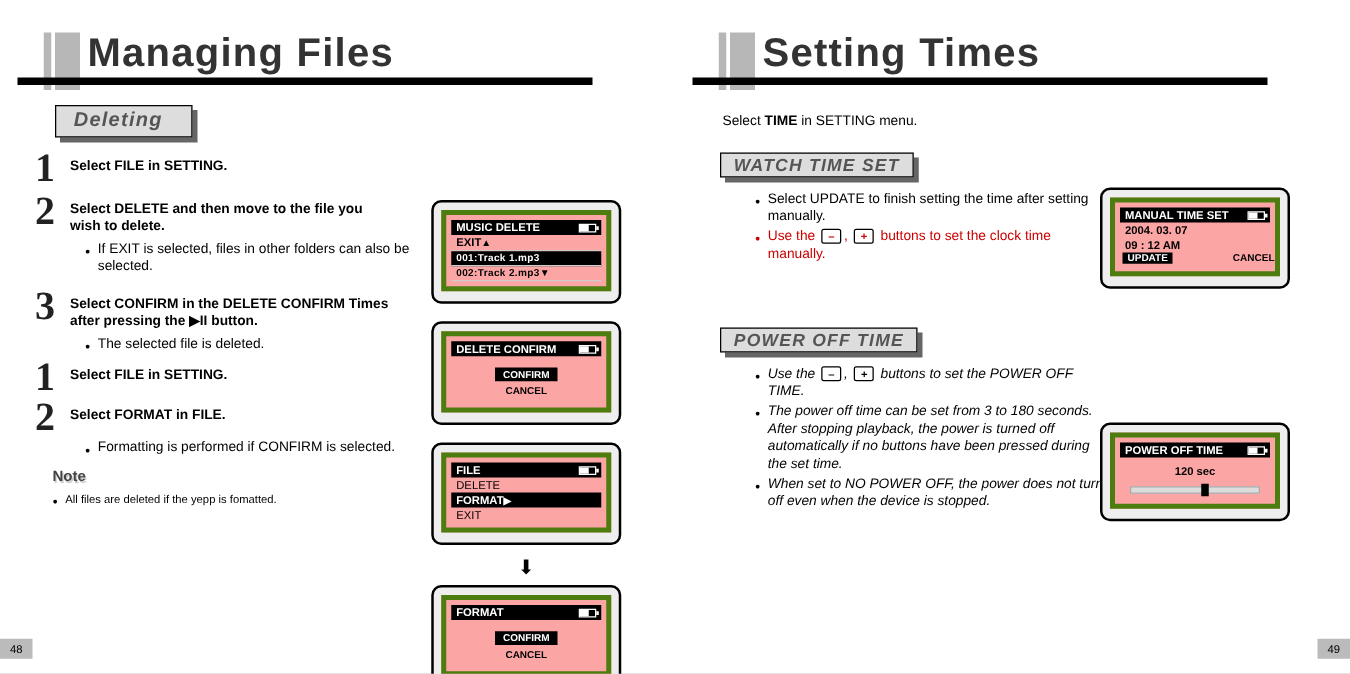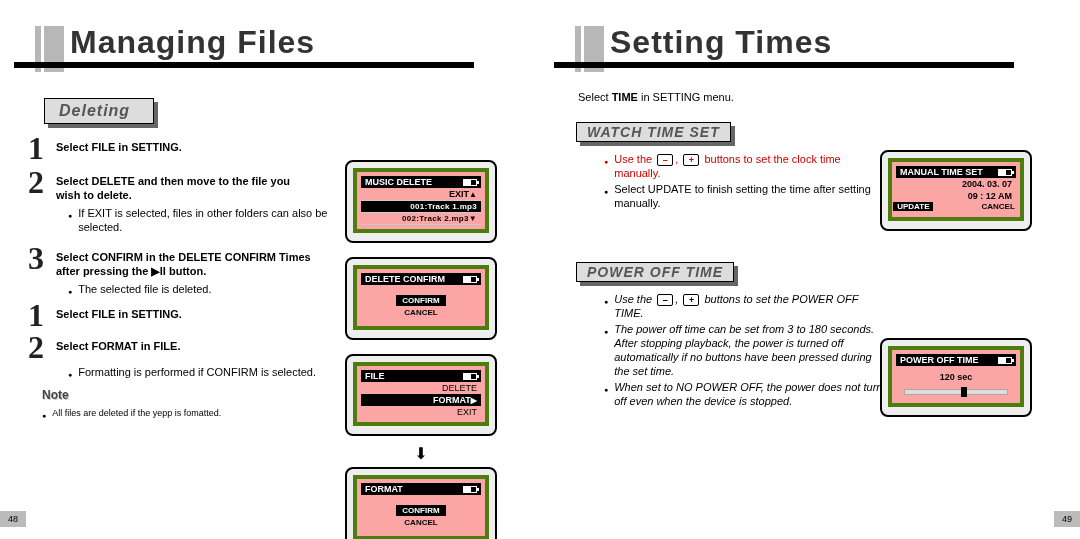--- a/index.html
+++ b/index.html
@@ -13,21 +13,21 @@
   .h-tab .thin { width: 6px; background: #b7b7b7; margin-right: 3px; }
   .h-tab .thick { width: 20px; background: #b7b7b7; }
   .h-bar { position: absolute; top: 62px; left: 14px; width: 460px; height: 6px; background: #000; }
   .h-title { position: absolute; top: 24px; left: 70px; font-size: 32px; font-weight: bold; color: #333; letter-spacing: 1px; }
 
   .section-tab { position: relative; display: inline-block; margin: 14px 0 10px 28px; }
   .section-tab .shadow { position: absolute; top: 4px; left: 4px; width: 100%; height: 100%; background: #666; }
   .section-tab .face { position: relative; background: #ddd; border: 1px solid #000; padding: 3px 14px; font-size: 16px; font-weight: bold; font-style: italic; color: #555; min-width: 110px; letter-spacing: 1px; }
   .section-tab .face.small { font-size: 14px; padding: 2px 10px; }
 
-  .content { position: absolute; top: 84px; left: 0; width: 100%; padding: 0 16px; }
+  .content { position: absolute; top: 70px; left: 0; width: 100%; padding: 0 16px; }
 
   .steps { margin-left: 12px; }
   .step { display: flex; align-items: flex-start; margin-bottom: 4px; }
   .step .num { font-family: "Times New Roman", serif; font-size: 32px; font-weight: bold; width: 28px; line-height: 28px; color: #222; }
   .step .body { flex: 1; font-size: 11px; line-height: 14px; color: #000; padding-top: 6px; }
   .step .body .bold { font-weight: bold; }
   .bullet { display: flex; align-items: flex-start; font-size: 11px; line-height: 14px; margin-left: 40px; margin-bottom: 2px; }
   .bullet::before { content: "●"; font-size: 7px; margin-right: 6px; margin-top: 3px; }
   .bullet.red { color: #c00; }
   .bullet .inline-icon { display:inline-flex; align-items:center; justify-content:center; width:16px; height:12px; background:#fff; border:1px solid #000; border-radius:2px; font-size:9px; font-weight:bold; margin:0 2px; vertical-align:middle; }
@@ -35,21 +35,21 @@
   .note-h { font-size: 12px; font-weight: bold; color: #444; text-shadow: 1px 1px 0 #ccc; margin-left: 26px; margin-top: 6px; }
 
   .pg-num { position: absolute; bottom: 12px; font-size: 9px; background: #bbb; color: #000; padding: 3px 8px; }
   .pg-left { left: 0; }
   .pg-right { right: 0; }
 
   .screens-col { position: absolute; right: 34px; top: 160px; width: 170px; }
   .lcd { width: 152px; height: auto; border: 2px solid #000; border-radius: 8px; background: #eee; margin: 0 auto 14px; padding: 6px 6px 8px; position: relative; }
   .lcd .inner { background: #fca5a5; border: 4px solid #4d7c0f; padding: 4px; }
   .lcd-title { background: #000; color: #fff; font-size: 9px; font-weight: bold; padding: 1px 4px; display:flex; justify-content:space-between; align-items:center; }
-  .lcd-row { font-size: 9px; padding: 1px 4px; border-bottom: 1px solid #ccc; display:flex; justify-content:flex-end; align-items:center; font-weight:bold; }
+  .lcd-row { font-size: 9px; padding: 1px 4px; border-bottom: 1px solid #ccc; display:flex; justify-content:flex-start; align-items:center; font-weight:bold; }
   .lcd-row.sub { font-weight: normal; border-bottom: none; color:#000; }
   .lcd-row.sel { background: #000; color: #fff; }
   .lcd-row.center { justify-content: center; }
   .lcd-row.tiny { font-size: 8px; letter-spacing: 0.3px; }
   .batt { display:inline-flex; align-items:center; }
   .batt .b { width: 14px; height: 7px; border: 1px solid #fff; position:relative; }
   .batt .b::after { content:""; position:absolute; right:-3px; top:1px; width:2px; height:3px; background:#fff; }
   .batt .fill { position:absolute; left:0; top:0; bottom:0; width:60%; background:#fff; }
   .arrow-down { text-align:center; width:152px; font-size:16px; margin:-6px auto 4px; }
   .tri { font-size: 8px; }
@@ -59,21 +59,21 @@
   .lcd .confirm-box .opt-sel { display:inline-block; background:#000; color:#fff; font-size:8px; font-weight:bold; padding:1px 6px; }
   .lcd .confirm-box .opt { font-size:8px; font-weight:bold; padding:1px 6px; }
 
   .right-body { font-size: 11px; line-height: 14px; }
   .right-body .sub-bullets { margin-left: 8px; }
 
   .lcd-right-col { position: absolute; right: 44px; width: 160px; }
   .lcd-right-col.a { top: 150px; }
   .lcd-right-col.b { top: 338px; }
 
-  .lcd .two-btn { display:flex; justify-content:center; padding:0 2px 2px;gap:44px; }
+  .lcd .two-btn { display:flex; justify-content:space-between; padding:0 2px 2px;gap:44px; }
   .lcd .two-btn .sel { background:#000; color:#fff; font-size:8px; font-weight:bold; padding:0 4px; }
   .lcd .two-btn .uns { font-size:8px; font-weight:bold; padding:0 4px; }
 
   .slider-track { height: 6px; background:#ddd; border:1px solid #aaa; margin: 6px 8px 4px; position:relative; }
   .slider-handle { position:absolute; top:-3px; left:55%; width:6px; height:10px; background:#000; }
 
   .page-right .content { top: 82px; }
   .page-right .intro-line { font-size: 11px; margin: 8px 0 4px 22px; }
   .page-right .intro-line .b { font-weight: bold; }
 
@@ -231,31 +231,31 @@
 
     <div class="content right-body">
       <div class="intro-line">
         <span>Select </span><span class="b">TIME</span><span> in SETTING menu.</span>
       </div>
 
       <div class="section-tab" style="margin-left:20px;">
         <div class="shadow"></div><div class="face small">WATCH TIME SET</div>
       </div>
       <div class="sub-bullets" style="width: 320px; margin-left: 8px;">
+        <div class="bullet">
+            <span>Select UPDATE to finish setting the time after setting manually.</span>
+          </div>
         <div class="bullet red">
           <span>
             <span>Use the </span>
             <span class="inline-icon">–</span><span>,</span>
             <span class="inline-icon">+</span>
             <span> buttons to set the clock time manually.</span>
           </span>
         </div>
-        <div class="bullet">
-            <span>Select UPDATE to finish setting the time after setting manually.</span>
-          </div>
       </div>
 
       <div class="section-tab" style="margin-left:20px; margin-top:50px;">
         <div class="shadow"></div><div class="face small">POWER OFF TIME</div>
       </div>
       <div class="sub-bullets" style="width: 320px; margin-left: 8px; font-style: italic;">
         <div class="bullet">
           <span>
             <span>Use the </span>
             <span class="inline-icon">–</span><span>,</span>

